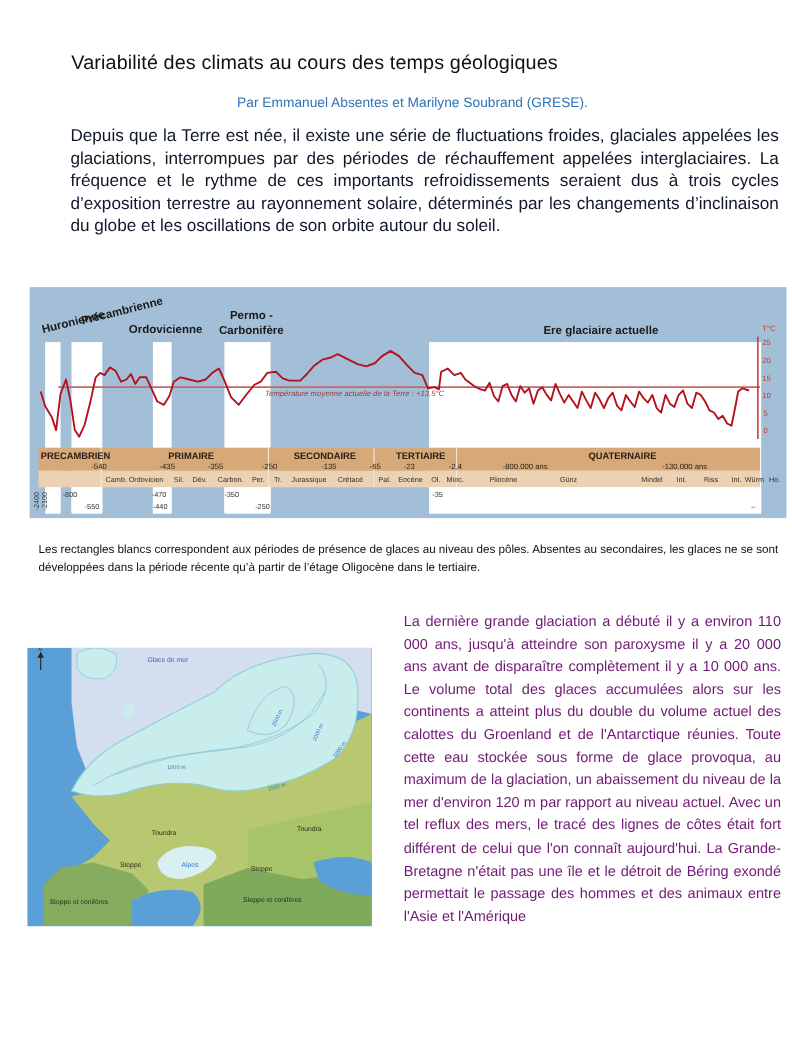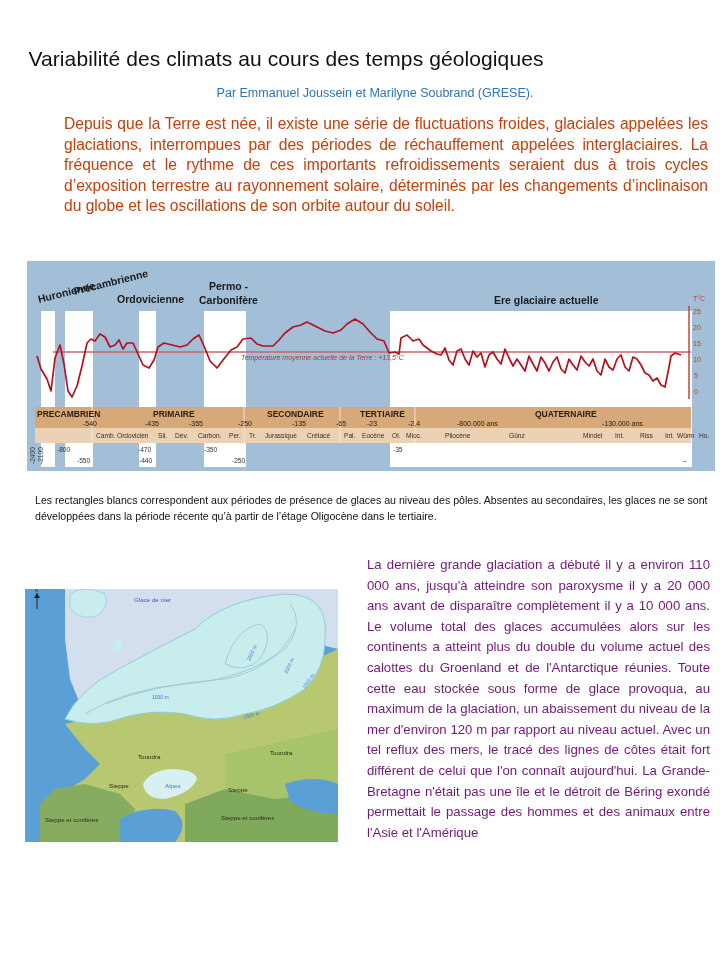--- a/index.html
+++ b/index.html
@@ -1,36 +1,36 @@
 <!DOCTYPE html>
 <html><head>
 <meta charset="utf-8">
 <style>
   html, body { margin: 0; padding: 0; background: #ffffff; }
   body { width: 720px; height: 960px; position: relative; overflow: hidden; font-family: "Liberation Sans", sans-serif; color: #111; }
 
-  .title { position: absolute; left: 0; top: 47px; width: 572px; text-align: center; font-size: 21px; color: #111; letter-spacing: 0.1px; }
+  .title { position: absolute; left: 0; top: 47px; width: 572px; text-align: center; font-size: 18px; color: #111; letter-spacing: 0.1px; }
   .authors { position: absolute; left: 0; top: 86px; width: 720px; text-align: center; font-size: 12.5px; color: #2e74b5; padding-left: 30px; box-sizing: border-box; }
-  .intro { position: absolute; left: 64px; top: 114px; width: 644px; font-size: 15.6px; line-height: 20.6px; text-align: justify; color: #c2410c; margin: 0; }
+  .intro { position: absolute; left: 64px; top: 114px; width: 644px; font-size: 15.6px; line-height: 20.6px; text-align: justify; color: #0f172a; margin: 0; }
 
   .chart { position: absolute; left: 27px; top: 261px; width: 688px; height: 210px; background: #a3bfd8; overflow: hidden; }
   .chart svg { position: absolute; left: 0; top: 0; }
 
   .caption { position: absolute; left: 35px; top: 492px; width: 690px; font-size: 10.6px; line-height: 16px; color: #111; margin: 0; }
 
   .map { position: absolute; left: 25px; top: 589px; width: 313px; height: 253px; overflow: hidden; background: #5b9fd6; }
   .map svg { position: absolute; left: 0; top: 0; }
 
   .body-text { position: absolute; left: 367px; top: 555px; width: 343px; font-size: 13.2px; line-height: 20.6px; text-align: justify; color: #701a75; margin: 0; }
 </style>
 </head>
 <body>
 
 <div class="title">Variabilité des climats au cours des temps géologiques</div>
-<div class="authors">Par Emmanuel Joussein et Marilyne Soubrand (GRESE).</div>
+<div class="authors">Par Emmanuel Absentes et Marilyne Soubrand (GRESE).</div>
 <p class="intro">Depuis que la Terre est née, il existe une série de fluctuations froides, glaciales appelées les glaciations, interrompues par des périodes de réchauffement appelées interglaciaires. La fréquence et le rythme de ces importants refroidissements seraient dus à trois cycles d’exposition terrestre au rayonnement solaire, déterminés par les changements d’inclinaison du globe et les oscillations de son orbite autour du soleil.</p>
 
 <div class="chart">
   <svg width="688" height="210" viewBox="0 0 688 210" xmlns="http://www.w3.org/2000/svg">
 
     <g fill="#ffffff">
       <rect x="14" y="50" width="14" height="156"></rect>
       <rect x="38" y="50" width="28" height="156"></rect>
       <rect x="112" y="50" width="17" height="156"></rect>
       <rect x="177" y="50" width="42" height="156"></rect>

